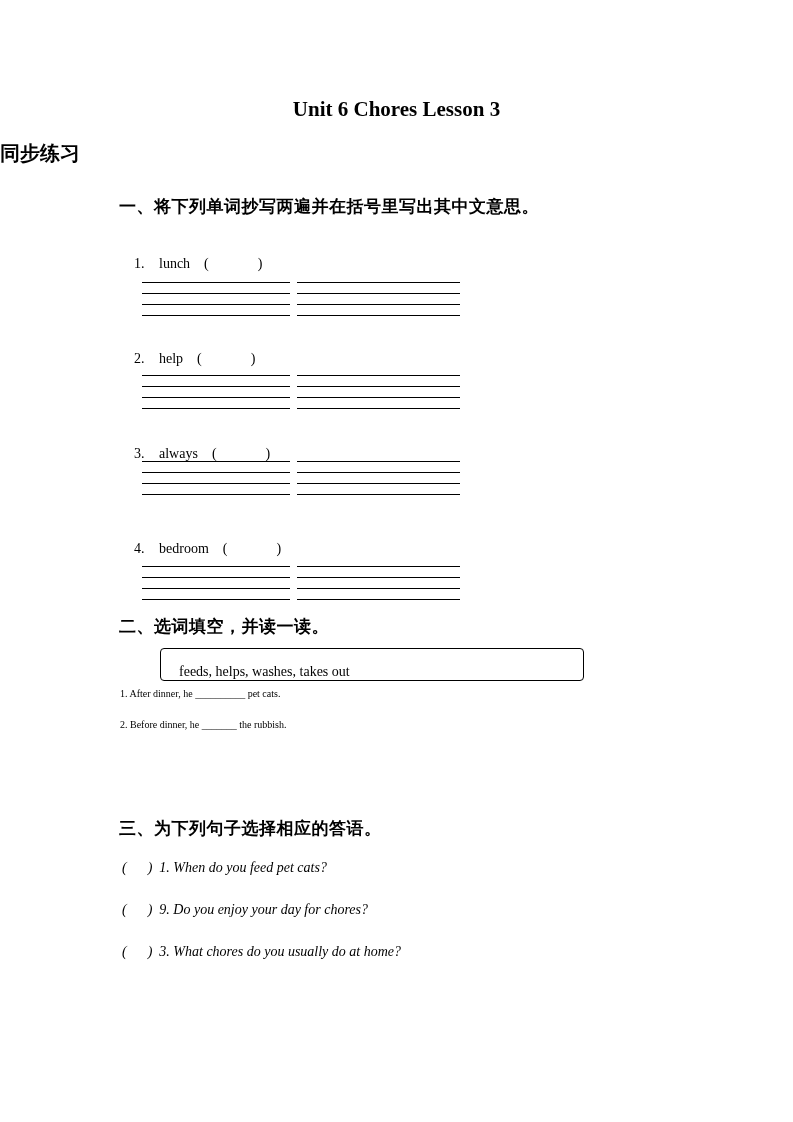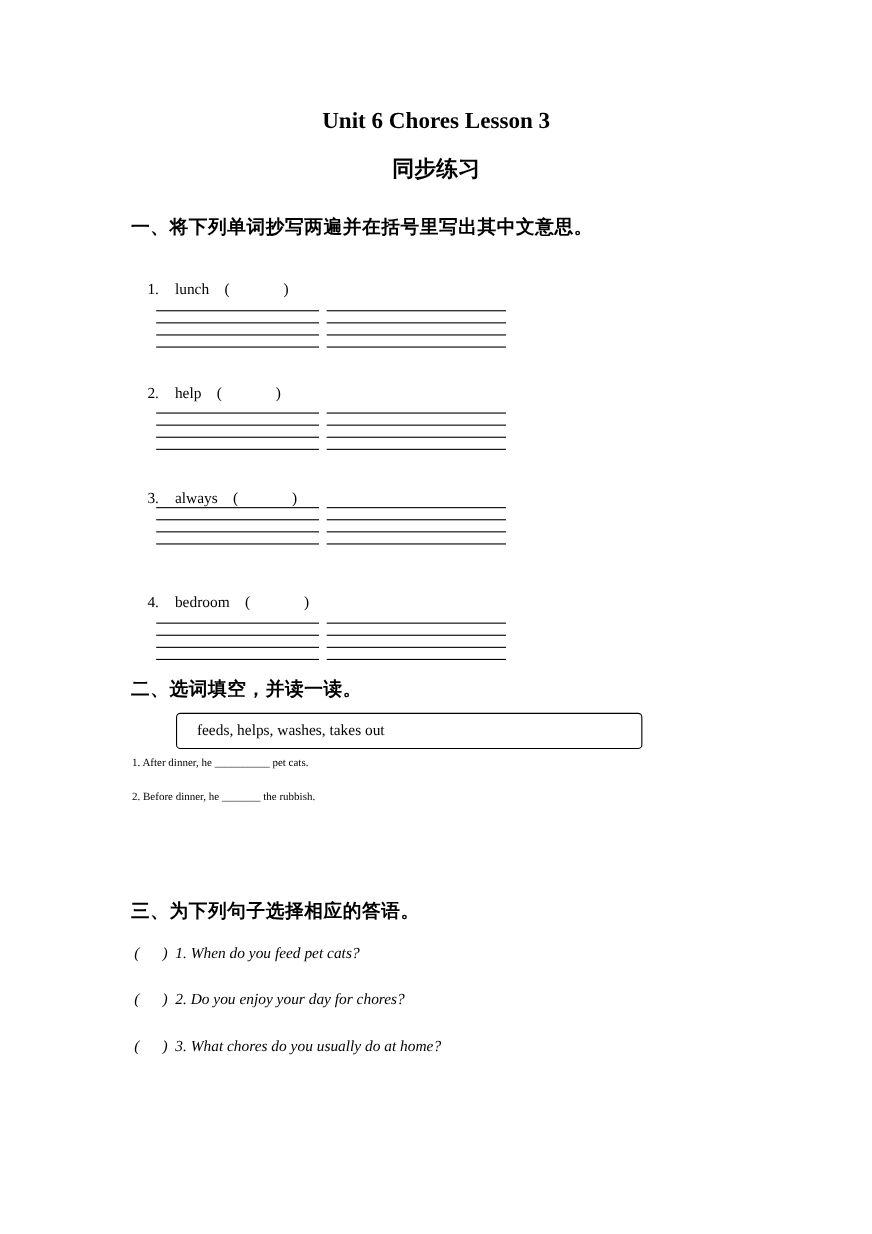--- a/index.html
+++ b/index.html
@@ -17,21 +17,20 @@
     position: absolute;
     top: 97px; left: 0; width: 100%;
     text-align: center;
     font-size: 21px;
     font-weight: bold;
     font-family: "Liberation Serif", serif;
   }
   .subtitle {
     position: absolute;
     top: 140px; left: 0; width: 100%;
-    text-align: center;
     font-size: 20px;
     font-weight: bold;
     font-family: "Liberation Sans", sans-serif;
   }
   .sec-heading {
     position: absolute;
     left: 119px;
     font-size: 17px;
     font-weight: bold;
     font-family: "Liberation Sans", sans-serif;
@@ -55,21 +54,21 @@
   .col-a { width: 148px; }
   .col-b { width: 163px; }
   .wline { height: 11px; border-top: 1px solid #000; }
   .word-bank {
     position: absolute;
     left: 160px; top: 648px;
     width: 424px; height: 33px;
     border: 1px solid #000;
     border-radius: 4px;
     display: flex;
-    align-items: center;
+    align-items: flex-end;
     padding-left: 18px;
     font-size: 14px;
     font-family: "Liberation Serif", serif;
   }
   .sentence {
     position: absolute;
     left: 120px;
     font-size: 10px;
     white-space: pre-wrap;
   }
@@ -168,16 +167,16 @@
   <div class="word-bank">
     <span>feeds, helps, washes, takes out</span>
   </div>
 
   <div class="sentence" style="top:688px">1. After dinner, he __________ pet cats.</div>
   <div class="sentence" style="top:719px">2. Before dinner, he _______ the rubbish.</div>
 
   <div class="sec-heading" style="top:817px">三、为下列句子选择相应的答语。</div>
 
   <div class="question" style="top:860px">(      )  1. When do you feed pet cats?</div>
-  <div class="question" style="top:902px">(      )  2. Do you enjoy your day for chores?</div>
+  <div class="question" style="top:902px">(      )  9. Do you enjoy your day for chores?</div>
   <div class="question" style="top:944px">(      )  3. What chores do you usually do at home?</div>
 
 </div>
 
 </body></html>

